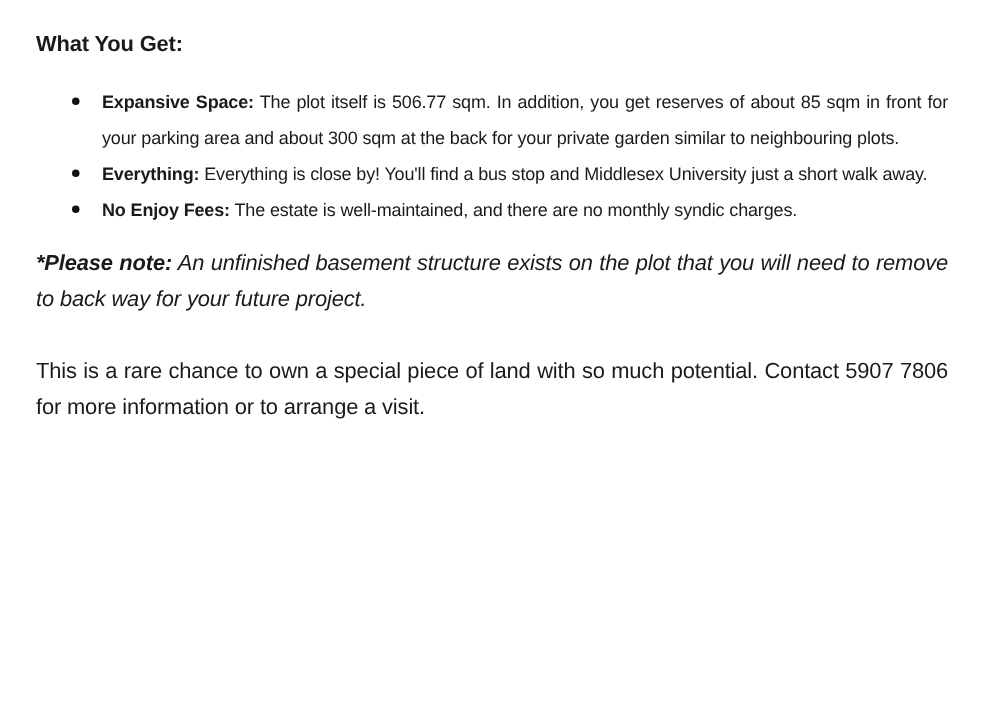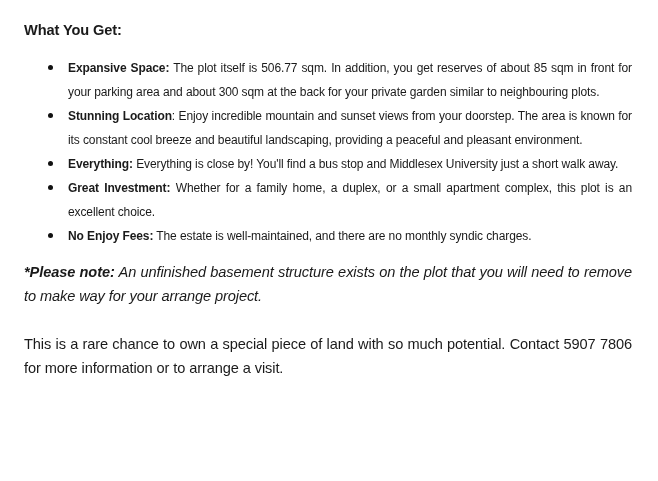--- a/index.html
+++ b/index.html
@@ -92,36 +92,30 @@
 <div class="page">
 
   <h1 class="doc-heading">What You Get:</h1>
 
   <ul class="benefits">
 
     <li>
       <span class="bullet-dot"></span><span class="lead-in">Expansive Space:</span><span> The plot itself is 506.77 sqm. In addition, you get reserves of about 85 sqm in front for your parking area and about 300 sqm at the back for your private garden similar to neighbouring plots.</span>
     </li>
 
-    <li>
-      <span class="bullet-dot"></span><span class="lead-in-plain">Stunning Location</span><span>: Enjoy incredible mountain and sunset views from your doorstep. The area is known for its constant cool breeze and beautiful landscaping, providing a peaceful and pleasant environment.</span>
-    </li>
 
     <li>
       <span class="bullet-dot"></span><span class="lead-in">Everything:</span><span> Everything is close by! You'll find a bus stop and Middlesex University just a short walk away.</span>
     </li>
 
-    <li>
-      <span class="bullet-dot"></span><span class="lead-in">Great Investment:</span><span> Whether for a family home, a duplex, or a small apartment complex, this plot is an excellent choice.</span>
-    </li>
 
     <li>
       <span class="bullet-dot"></span><span class="lead-in">No Enjoy Fees:</span><span> The estate is well-maintained, and there are no monthly syndic charges.</span>
     </li>
 
 
   </ul>
 
-  <p class="note-para"><span class="note-lead">*Please note:</span><span> An unfinished basement structure exists on the plot that you will need to remove to make way for your arrange project.</span></p>
+  <p class="note-para"><span class="note-lead">*Please note:</span><span> An unfinished basement structure exists on the plot that you will need to remove to back way for your future project.</span></p>
 
   <p class="closing-para">This is a rare chance to own a special piece of land with so much potential. Contact 5907 7806 for more information or to arrange a visit.</p>
 
 </div>
 
 </body></html>

